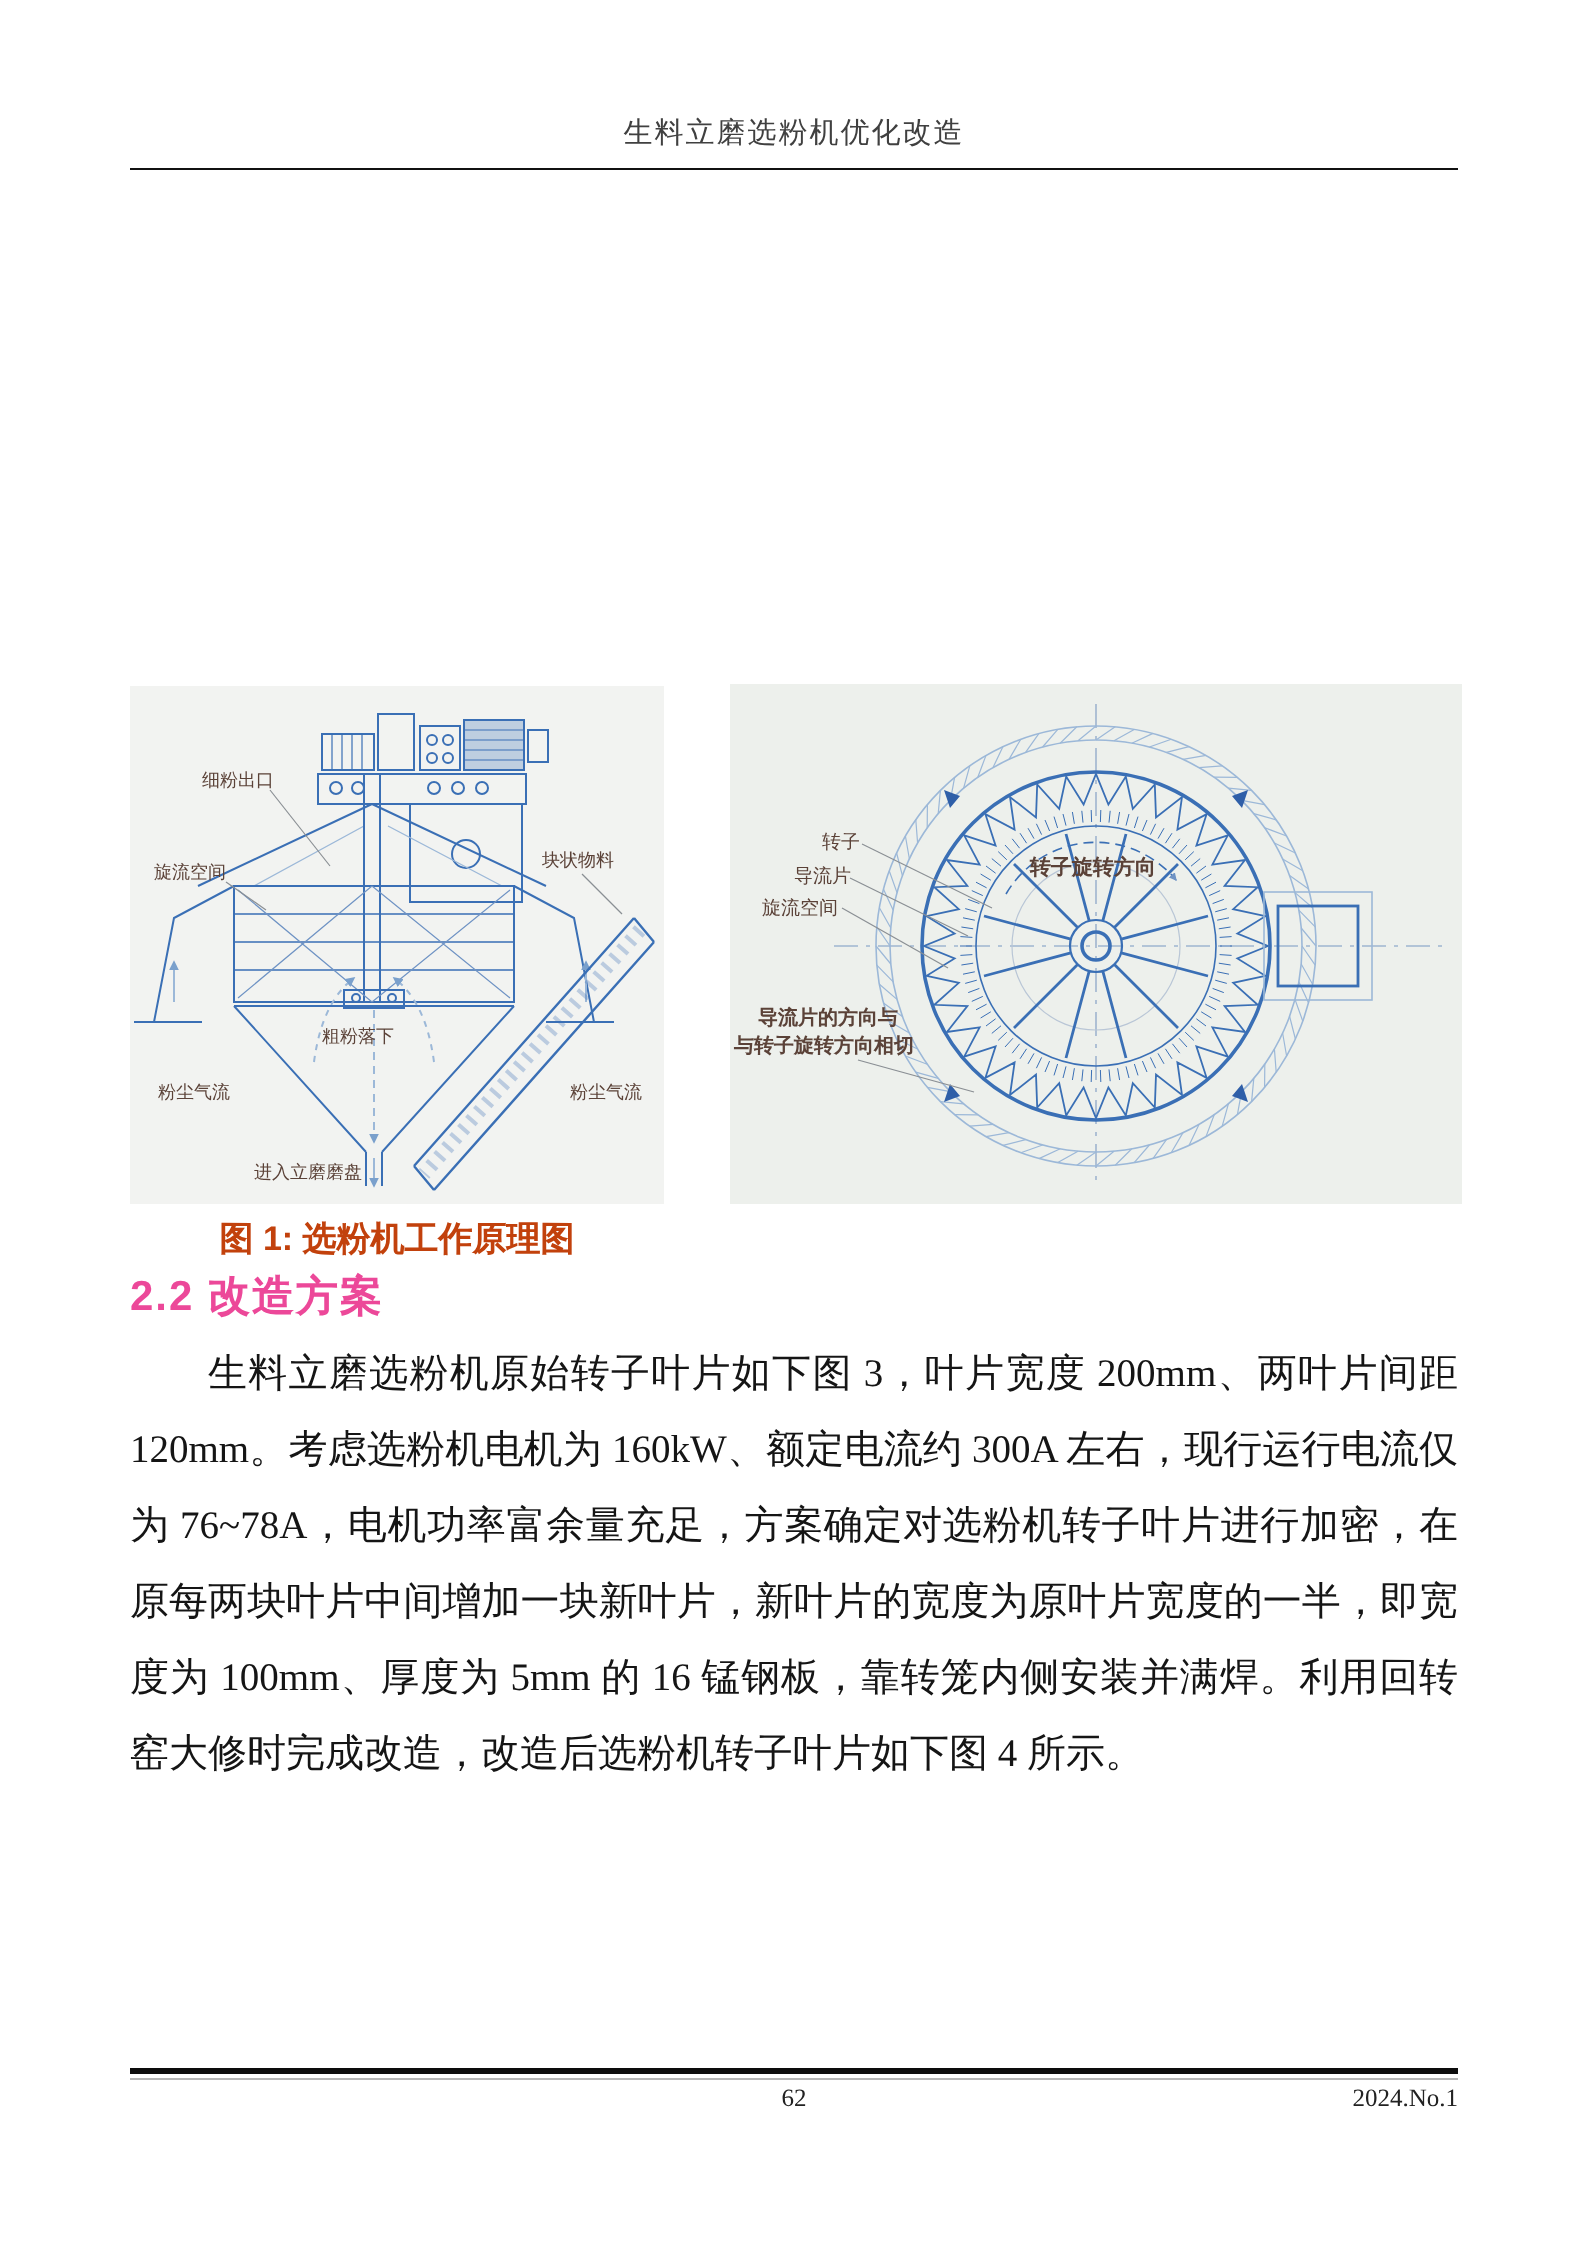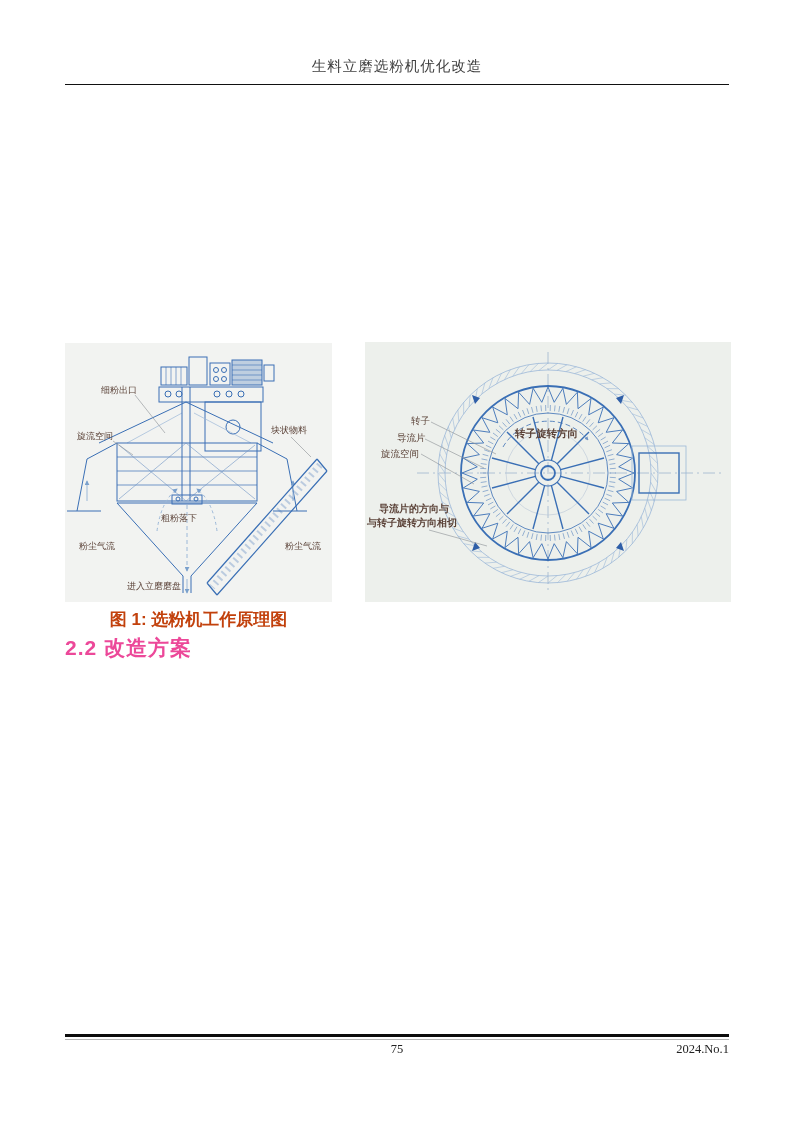--- a/index.html
+++ b/index.html
@@ -163,21 +163,22 @@
         <text x="14" y="170" font-size="10" font-weight="bold">导流片的方向与</text>
         <text x="2" y="184" font-size="10" font-weight="bold">与转子旋转方向相切</text>
       </g>
     </svg>
   </div>
 
   <div class="fig-caption" id="cap1">图 1: 选粉机工作原理图</div>
 
   <div class="section-heading">2.2 改造方案</div>
 
+  <div class="para" id="para2">生料立磨选粉机原始转子叶片如下图 3，叶片宽度 200mm、两叶片间距 120mm。考虑选粉机电机为 160kW、额定电流约 300A 左右，现行运行电流仅为 76~78A，电机功率富余量充足，方案确定对选粉机转子叶片进行加密，在原每两块叶片中间增加一块新叶片，新叶片的宽度为原叶片宽度的一半，即宽度为 100mm、厚度为 5mm 的 16 锰钢板，靠转笼内侧安装并满焊。利用回转窑大修时完成改造，改造后选粉机转子叶片如下图 4 所示。</div>
 
   <div class="footer-rule"></div>
   <div class="footer-rule-thin"></div>
   <div class="footer-row">
-    <span class="footer-page">75</span>
+    <span class="footer-page">62</span>
     <span class="footer-issue">2024.No.1</span>
   </div>
 
 </div>
 
 </body></html>

